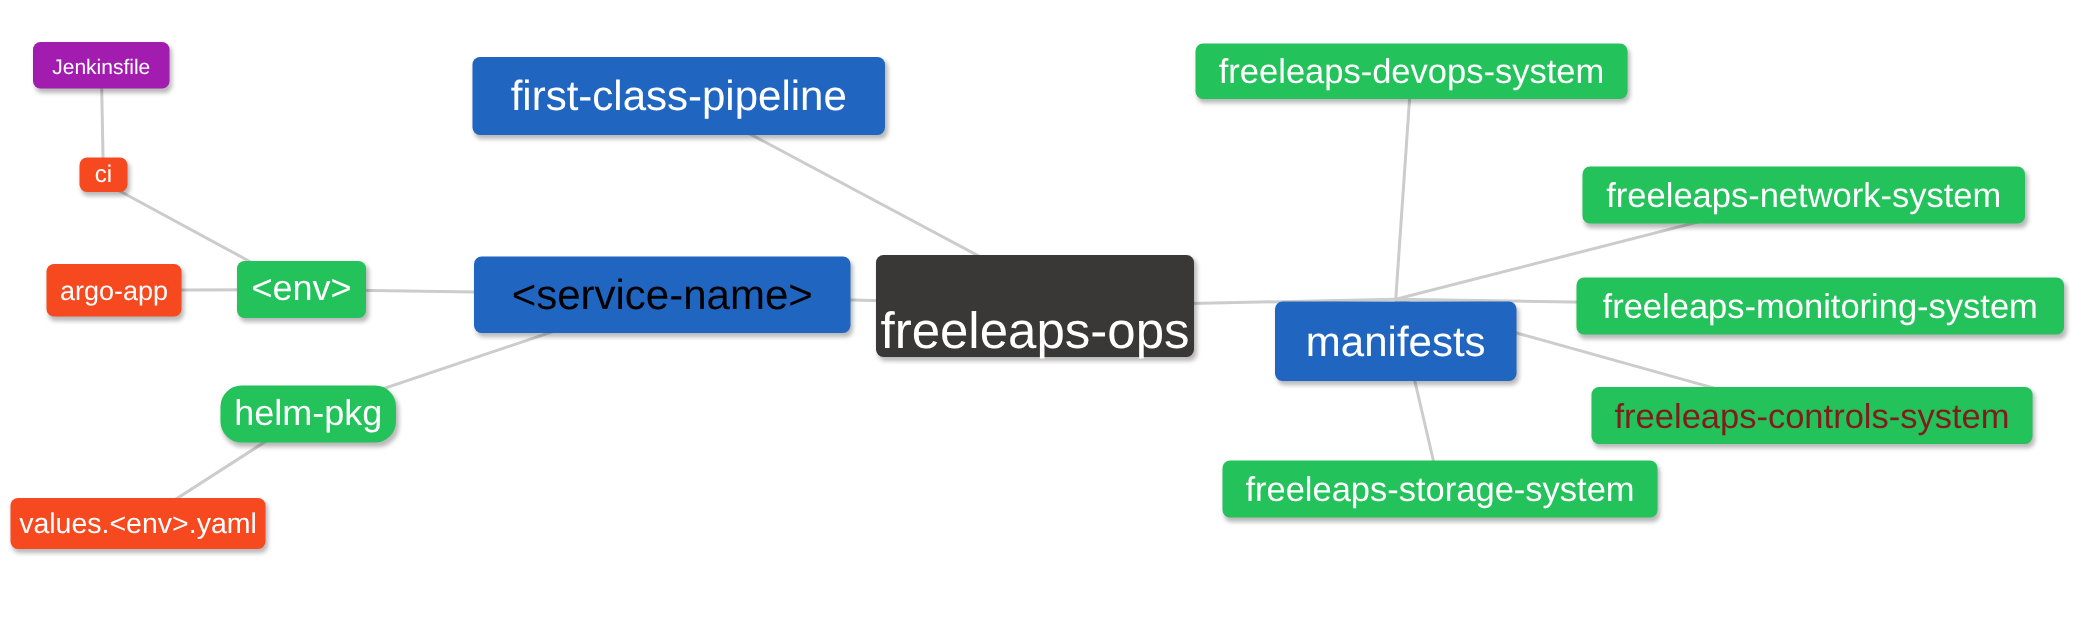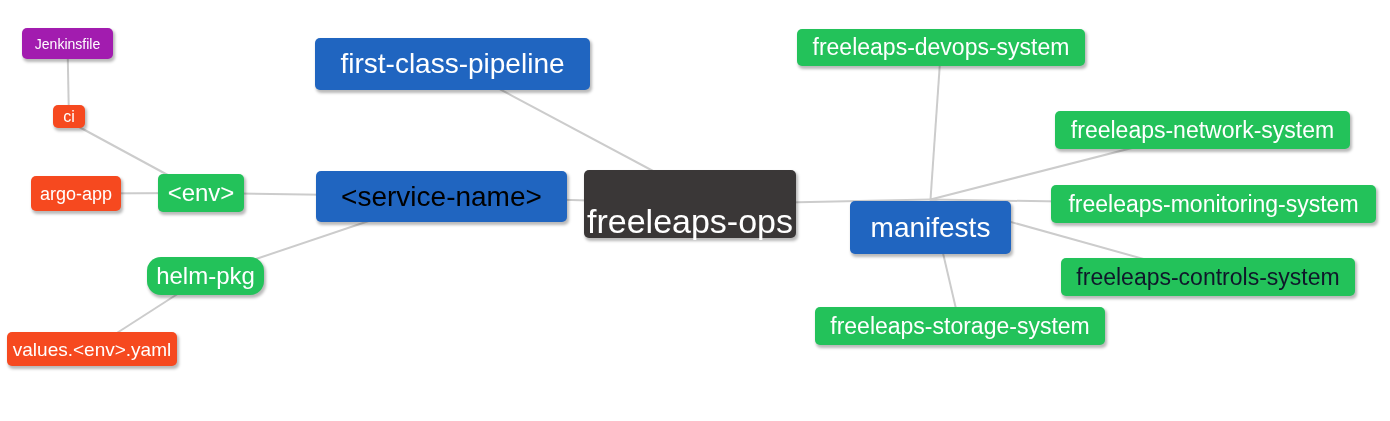--- a/index.html
+++ b/index.html
@@ -93,20 +93,20 @@
       </div>
       <div class="mm-node" style="left: 797px; top: 29px; width: 288px; height: 37px; background: rgb(35, 194, 90); font-size: 23px; color: rgb(255, 255, 255);">
         <span class="mm-label">freeleaps-devops-system</span>
       </div>
       <div class="mm-node" style="left: 1055px; top: 111px; width: 295px; height: 38px; background: rgb(35, 194, 90); font-size: 23px; color: rgb(255, 255, 255); justify-content: center;">
         <span class="mm-label">freeleaps-network-system</span>
       </div>
       <div class="mm-node" style="left: 1051px; top: 185px; width: 325px; height: 38px; background: rgb(35, 194, 90); font-size: 23px; color: rgb(255, 255, 255);">
         <span class="mm-label">freeleaps-monitoring-system</span>
       </div>
-      <div class="mm-node" style="left: 1061px; top: 258px; width: 294px; height: 38px; background: rgb(35, 194, 90); font-size: 23px; color: #0f172a;">
+      <div class="mm-node" style="left: 1061px; top: 258px; width: 294px; height: 38px; background: rgb(35, 194, 90); font-size: 23px; color: #7f1d1d;">
         <span class="mm-label">freeleaps-controls-system</span>
       </div>
       <div class="mm-node" style="left: 815px; top: 307px; width: 290px; height: 38px; background: rgb(35, 194, 90); font-size: 23px; color: rgb(255, 255, 255);">
         <span class="mm-label">freeleaps-storage-system</span>
       </div>
     </div>
 </div>
 
 </body></html>

